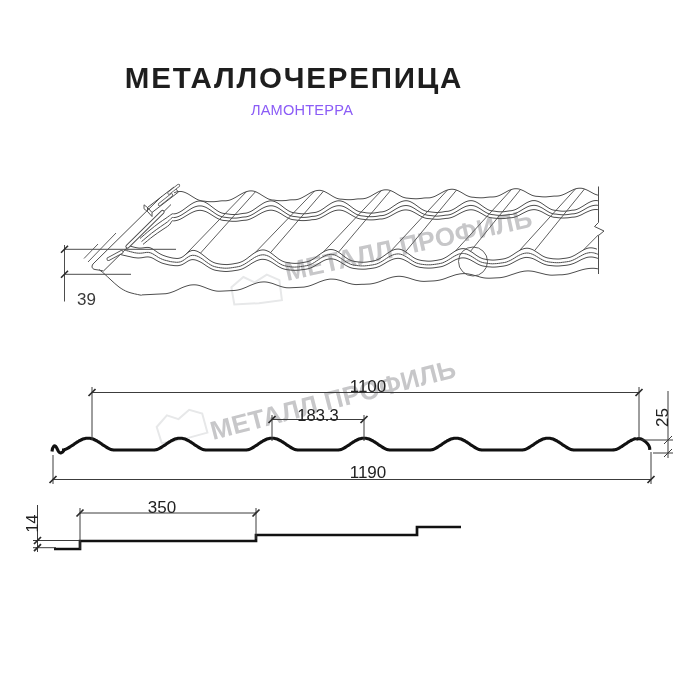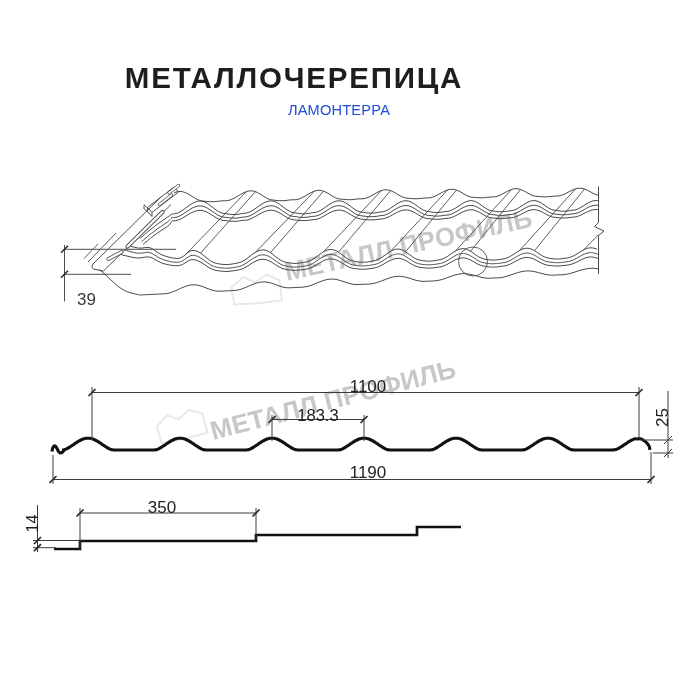--- a/index.html
+++ b/index.html
@@ -1,20 +1,20 @@
 <!DOCTYPE html>
 <html><head><meta charset="utf-8">
 <style>
 html,body { margin:0; padding:0; background:#ffffff; width:700px; height:700px; overflow:hidden; }
 body { filter: opacity(0.999); }
 * { font-family: "Liberation Sans", sans-serif; }
 .title { position:absolute; left:0; top:62.5px; width:588px; text-align:center;
   font-size:29.5px; font-weight:bold; color:#1e1e1e; letter-spacing:1.8px; line-height:1; }
 .subtitle { position:absolute; left:0; top:103.2px; width:604px; text-align:center;
-  font-size:14.6px; color:#1d4ed8; letter-spacing:0.2px; line-height:1;margin-left:37px; }
+  font-size:14.6px; color:#8b5cf6; letter-spacing:0.2px; line-height:1; }
 svg { position:absolute; left:0; top:0; }
 </style></head>
 <body>
 <div class="title">МЕТАЛЛОЧЕРЕПИЦА</div>
 <div class="subtitle">ЛАМОНТЕРРА</div>
 <svg width="700" height="700" viewBox="0 0 700 700">
 <path d="M231.4,287.3 L243.4,277.0 L254.7,282.4 L266.8,274.6 L279.4,280.2 L281.9,300.2 L258.9,303.2 L234.3,304.5 Z" stroke="#e7e8e9" stroke-width="2" fill="none"></path>
 <text x="287" y="281" font-size="26" font-weight="bold" fill="#c7c7c9" letter-spacing="0.2" transform="rotate(-12.5 287 281)">МЕТАЛЛ ПРОФИЛЬ</text>
 <path d="M156.7,427.0 L166.9,415.4 L178.5,419.1 L189.2,409.8 L202.2,413.5 L207.4,432.6 L185.5,438.6 L161.8,443.3 Z" stroke="#e7e8e9" stroke-width="2" fill="none"></path>
 <text x="213" y="440" font-size="26" font-weight="bold" fill="#c7c7c9" letter-spacing="0.2" transform="rotate(-14.5 213 440)">МЕТАЛЛ ПРОФИЛЬ</text>

